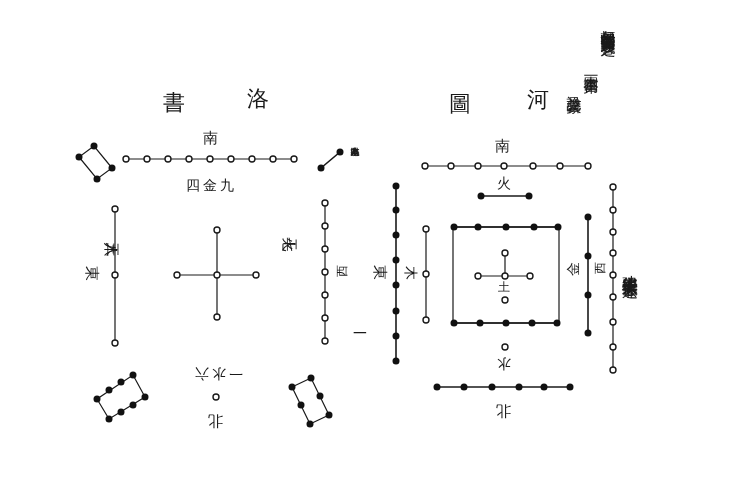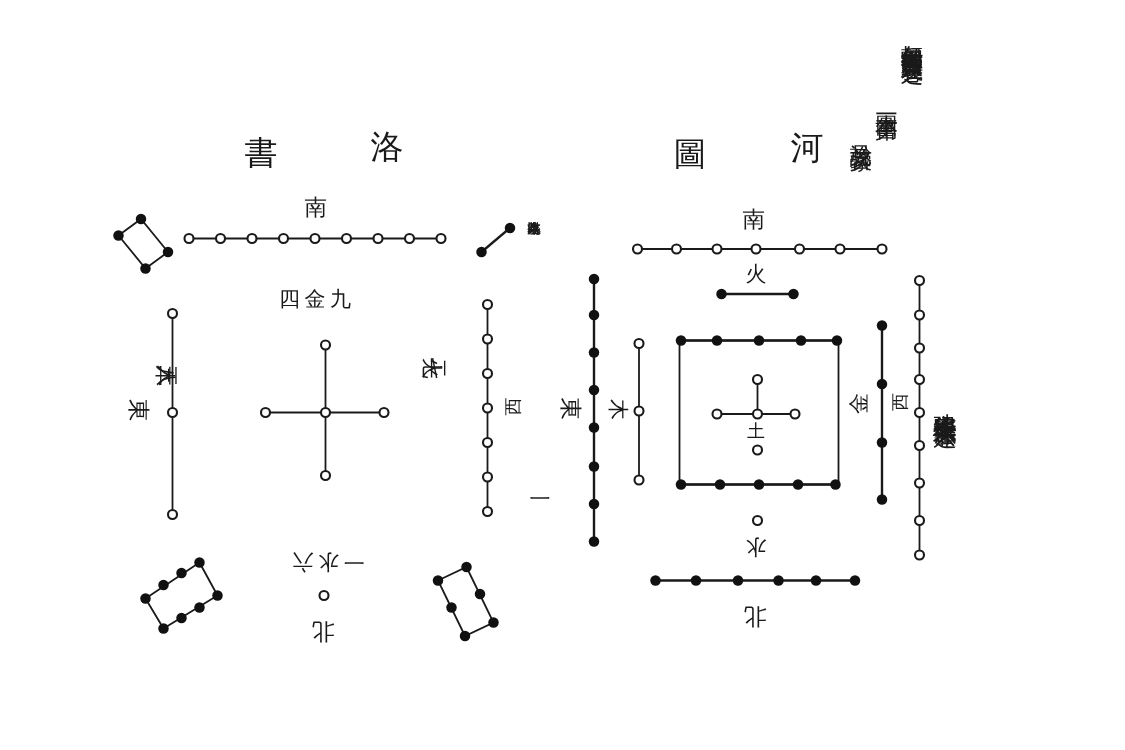--- a/index.html
+++ b/index.html
@@ -211,21 +211,21 @@
 
 <div class="vtext side-main" style="left:600px; top:18px;">勿軒易學啓蒙圖傳通義卷之一</div>
 <div class="vtext side-main" style="left:583px; top:64px;">本圖書第一</div>
 <div class="vtext side-main" style="left:566px; top:84px;">說見啓蒙</div>
 <div class="vtext side-main" style="left:622px; top:262px; font-size:16px;">建安後學熊禾去非述</div>
 
 <div class="htext title-chr" style="left:163px; top:92px;">書</div>
 <div class="htext title-chr" style="left:247px; top:88px;">洛</div>
 
 <div class="htext dir" style="left:203px; top:131px;">南</div>
-<div class="htext num" style="left:186px; top:178px; letter-spacing:3px;margin-top:15px;">四金九</div>
+<div class="htext num" style="left:186px; top:178px; letter-spacing:3px;">四金九</div>
 <div class="htext dir rot90" style="left:84px; top:266px;">東</div>
 <div class="vtext num rot90" style="left:122px; top:250px; transform-origin:center;">三木八</div>
 <div class="htext dir rotm90" style="left:336px; top:265px; font-size:12px;">西</div>
 <div class="vtext num rot90" style="left:300px; top:245px;">二火七</div>
 <div class="htext num flip" style="left:192px; top:367px; letter-spacing:3px;">一水六</div>
 <div class="htext dir flip" style="left:208px; top:413px;">北</div>
 <div class="vtext side-small" style="left:350px; top:140px;">今本以此為洛書</div>
 <div class="htext num" style="left:353px; top:326px;">一</div>
 
 <div class="htext title-chr" style="left:449px; top:93px;">圖</div>

